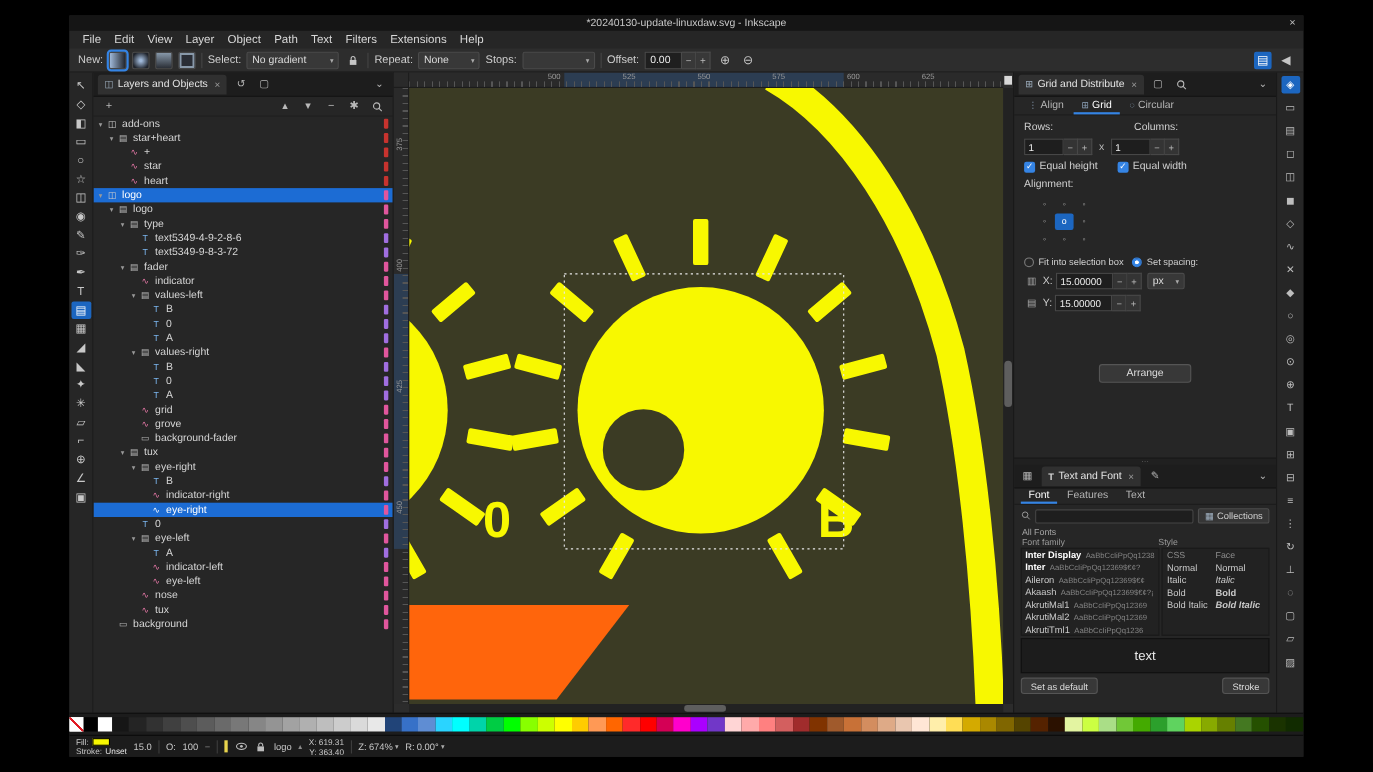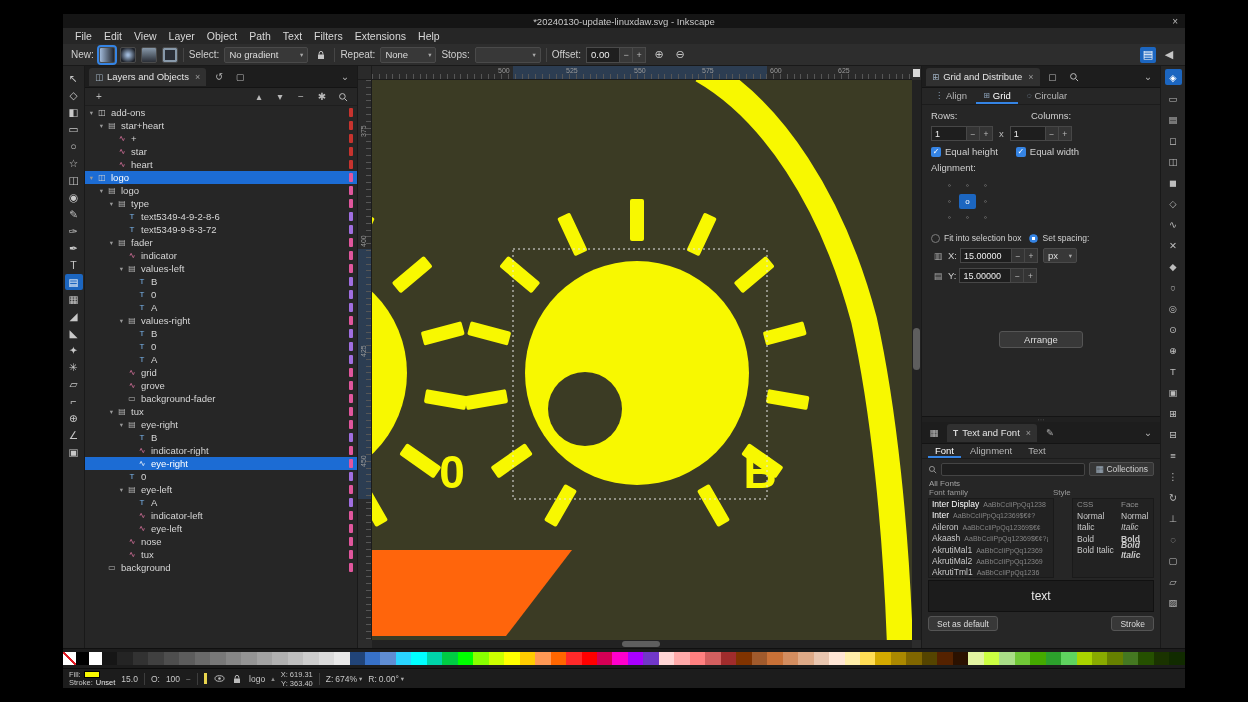--- a/index.html
+++ b/index.html
@@ -103,23 +103,23 @@
   .fsearchrow{height:18px;display:flex;align-items:center;gap:4px;padding:2px 6px 0}
   .searchfield{flex:1;height:13px;background:#1e1e1e;border:1px solid #444;border-radius:2px}
   .collections{height:14px;display:flex;align-items:center;gap:3px;background:#363636;border:1px solid #4c4c4c;border-radius:2px;padding:0 5px;color:#cfcfcf;font-size:8.5px}
   .allfonts{padding:2px 7px 0;font-size:8px;color:#a5a5a5}
   .fheaders{display:flex;padding:0 7px;font-size:8px;color:#9a9a9a}
   .fheaders span:first-child{width:124px}
   .flist{display:flex;margin:1px 6px 0;height:80px}
   .fnames{width:126px;background:#222;border:1px solid #1a1a1a;overflow:hidden}
   .frow{height:11.4px;display:flex;align-items:baseline;padding:0 3px;white-space:nowrap;overflow:hidden}
   .fname{font-size:8.5px;color:#c9c9c9;margin-right:4px}
-  .frow.strong .fname{color:#fff;font-weight:normal}
+  .frow.strong .fname{color:#fff;font-weight:bold}
   .fsample{font-size:7px;color:#848484}
-  .fstyles{flex:1;background:#222;border:1px solid #1a1a1a;margin-left:18px;overflow:hidden}
+  .fstyles{flex:1;background:#222;border:1px solid #1a1a1a;margin-left:2px;overflow:hidden}
   .srow{height:11.4px;display:flex;align-items:center;padding:0 4px;font-size:8.5px;color:#c9c9c9}
   .srow.shead{color:#8f8f8f;font-size:8px}
   .scss{width:44px}
   .sface{flex:1}
   .sf1 .sface{font-style:italic}.sf2 .sface{font-weight:bold}.sf3 .sface{font-weight:bold;font-style:italic}
   .fsizerow{height:17px;display:flex;align-items:center;justify-content:flex-end;gap:5px;padding:0 8px;color:#cfcfcf;font-size:9px}
   .sizedd{height:14px;min-width:44px}
   .fpre{height:32px;margin:2px 6px;background:#1c1c1c;border:1px solid #111;display:flex;align-items:center;justify-content:center;color:#e8e8e8;font-size:12px}
   .fbuttons{display:flex;justify-content:space-between;padding:2px 6px}
   .pbtn{height:15px;background:#383838;border:1px solid #555;border-radius:3px;color:#ddd;font-size:8.5px;padding:0 8px;font-family:inherit}
@@ -674,21 +674,21 @@
           </div>
           <span class="tabicon">✎</span>
           <span class="flex"></span>
           <span class="tabicon">⌄</span>
         </div>
         <div class="subtabs" style="height:15px">
           <div class="stab active">
                 <span>Font</span>
               </div>
           <div class="stab">
-                <span>Alignment</span>
+                <span>Features</span>
               </div>
           <div class="stab">
                 <span>Text</span>
               </div>
         </div>
         <div class="fsearchrow">
           <span>
             <svg width="9" height="9" viewBox="0 0 16 16">
                   <circle cx="7" cy="7" r="4.5" fill="none" stroke="#9a9a9a" stroke-width="1.6"></circle>
                   <line x1="10.5" y1="10.5" x2="14.5" y2="14.5" stroke="#9a9a9a" stroke-width="1.6"></line>

